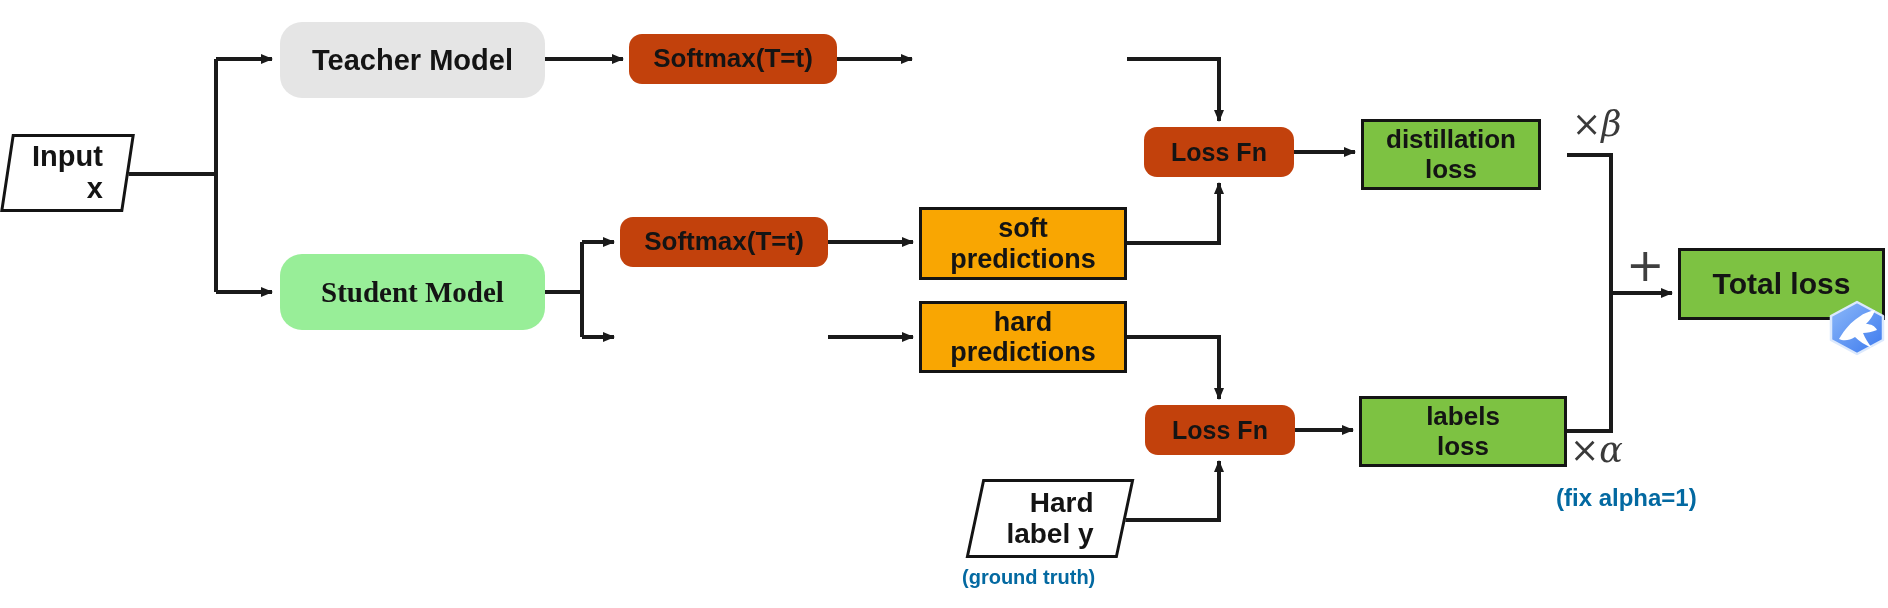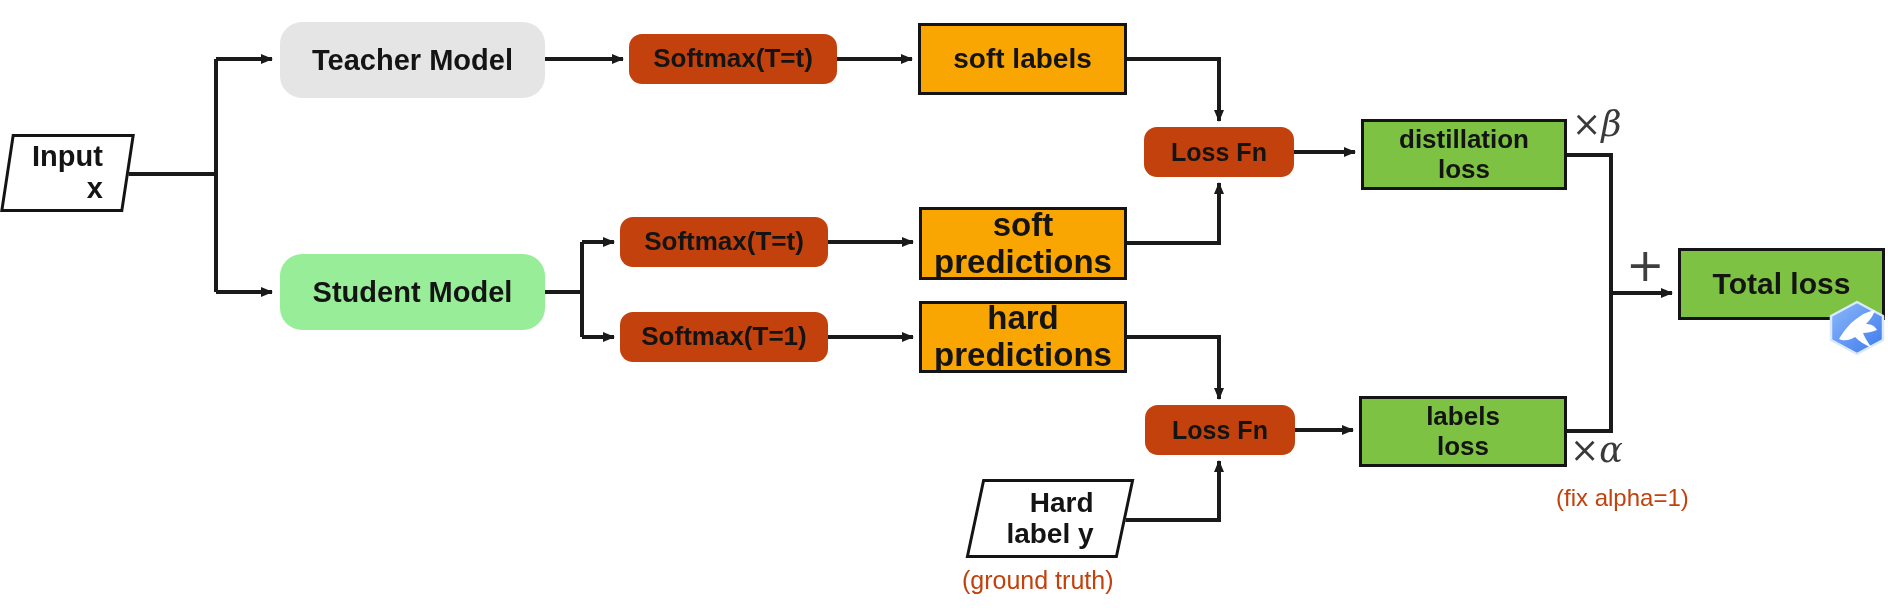--- a/index.html
+++ b/index.html
@@ -13,38 +13,38 @@
   .wires{position:absolute;left:0;top:0;z-index:1;}
   .node{
     position:absolute;z-index:2;
     display:flex;align-items:center;justify-content:center;
     text-align:center;font-weight:bold;color:#141414;
     box-sizing:border-box;white-space:pre-line;line-height:1.12;
   }
   .rounded{background:#c2410c;border-radius:13px;font-size:25px;}
   .model{border-radius:22px;font-size:29px;}
   .teacher{background:#e5e5e5;}
-  .student{background:#98ee98;}
-  .data-box{background:#f9a602;border:3px solid #141414;font-size:33px;}
+  .student{background:#98ee98;font-family:Liberation Serif, serif;}
+  .data-box{background:#f9a602;border:3px solid #141414;font-size:27px;}
   .loss-box{background:#7dc242;border:3px solid #141414;font-size:26px;}
   .para{position:absolute;z-index:2;}
   .para-shape{
     position:absolute;left:0;top:0;width:100%;height:100%;
     background:#ffffff;border:3px solid #141414;box-sizing:border-box;
   }
   .para-label{
     position:absolute;left:0;top:0;width:100%;height:100%;
     display:flex;align-items:center;justify-content:center;
     font-weight:bold;color:#141414;text-align:right;
     white-space:pre-line;line-height:1.1;
   }
   .ann{position:absolute;z-index:3;color:#141414;}
   .mult{font-family:"DejaVu Serif",serif;font-style:italic;font-size:35px;color:#3a3a3a;}
   .plus{font-family:"DejaVu Sans",sans-serif;font-size:46px;font-weight:400;color:#3f3f3f;line-height:1;}
-  .note{font-size:24px;font-weight:400;color:#c2410c;}
+  .note{font-size:24px;font-weight:700;color:#0369a1;}
   .watermark{position:absolute;z-index:4;}
 </style>
 </head>
 <body>
 
 <div class="canvas">
 
   <svg class="wires" width="1888" height="608" viewBox="0 0 1888 608">
     <defs>
       <marker id="arw" viewBox="0 0 12 10" markerWidth="12" markerHeight="10" refX="11" refY="5" orient="auto" markerUnits="userSpaceOnUse">
@@ -79,48 +79,46 @@
     <div class="para-shape" style="transform:skewX(-8.6deg);"></div>
     <div class="para-label" style="font-size:29px;">Input
 x</div>
   </div>
 
   <div class="node model teacher" style="left:280px;top:22px;width:265px;height:76px;">Teacher Model</div>
   <div class="node model student" style="left:280px;top:254px;width:265px;height:76px;">Student Model</div>
 
   <div class="node rounded" style="left:629px;top:34px;width:208px;height:50px;font-size:26px;">Softmax(T=t)</div>
   <div class="node rounded" style="left:620px;top:217px;width:208px;height:50px;font-size:26px;">Softmax(T=t)</div>
-  <div class="node rounded" style="left:620px;top:312px;width:208px;height:50px;font-size:26px;">Softmax(T=1)</div>
 
-  <div class="node data-box" style="left:918px;top:23px;width:209px;height:72px;font-size:28px;">soft labels</div>
   <div class="node data-box" style="left:919px;top:207px;width:208px;height:73px;">soft
 predictions</div>
   <div class="node data-box" style="left:919px;top:301px;width:208px;height:72px;">hard
 predictions</div>
 
   <div class="node rounded" style="left:1144px;top:127px;width:150px;height:50px;">Loss Fn</div>
   <div class="node rounded" style="left:1145px;top:405px;width:150px;height:50px;">Loss Fn</div>
 
-  <div class="node loss-box" style="left:1361px;top:119px;width:206px;height:71px;">distillation
+  <div class="node loss-box" style="left:1361px;top:119px;width:180px;height:71px;">distillation
 loss</div>
   <div class="node loss-box" style="left:1359px;top:396px;width:208px;height:71px;">labels
 loss</div>
   <div class="node loss-box" style="left:1678px;top:248px;width:207px;height:72px;font-size:30px;">Total loss</div>
 
   <div class="para" style="left:974px;top:479px;width:152px;height:79px;">
     <div class="para-shape" style="transform:skewX(-12deg);"></div>
     <div class="para-label" style="font-size:28px;">Hard
 label y</div>
   </div>
 
   <div class="ann mult" style="left:1572px;top:104px;">×β</div>
   <div class="ann mult" style="left:1570px;top:430px;">×α</div>
   <div class="ann plus" style="left:1626px;top:242px;">+</div>
   <div class="ann note" style="left:1556px;top:484px;">(fix alpha=1)</div>
-  <div class="ann note" style="left:962px;top:566px;font-size:25px;">(ground truth)</div>
+  <div class="ann note" style="left:962px;top:566px;font-size:20px;">(ground truth)</div>
 
   <svg class="watermark" style="left:1826px;top:300px;" width="62" height="56" viewBox="0 0 62 56">
     <defs>
       <linearGradient id="bgrad" x1="0" y1="0" x2="1" y2="1">
         <stop offset="0" stop-color="#8db9f9"></stop>
         <stop offset="1" stop-color="#3c79ee"></stop>
       </linearGradient>
     </defs>
     <path d="M31 2 L57 16 L57 40 L31 54 L5 40 L5 16 Z" fill="url(#bgrad)" stroke="#dce9fd" stroke-width="2.5" stroke-linejoin="round"></path>
     <path d="M13 39 C19 29 25 22 33 17 C38 13 44 11 49 10 C47 16 44 20 40 24 C45 24 49 26 51 30 C46 32 41 33 37 33 C39 38 42 43 46 48 C39 45 33 41 29 37 C23 41 17 41 13 39 Z" fill="#ffffff"></path>

